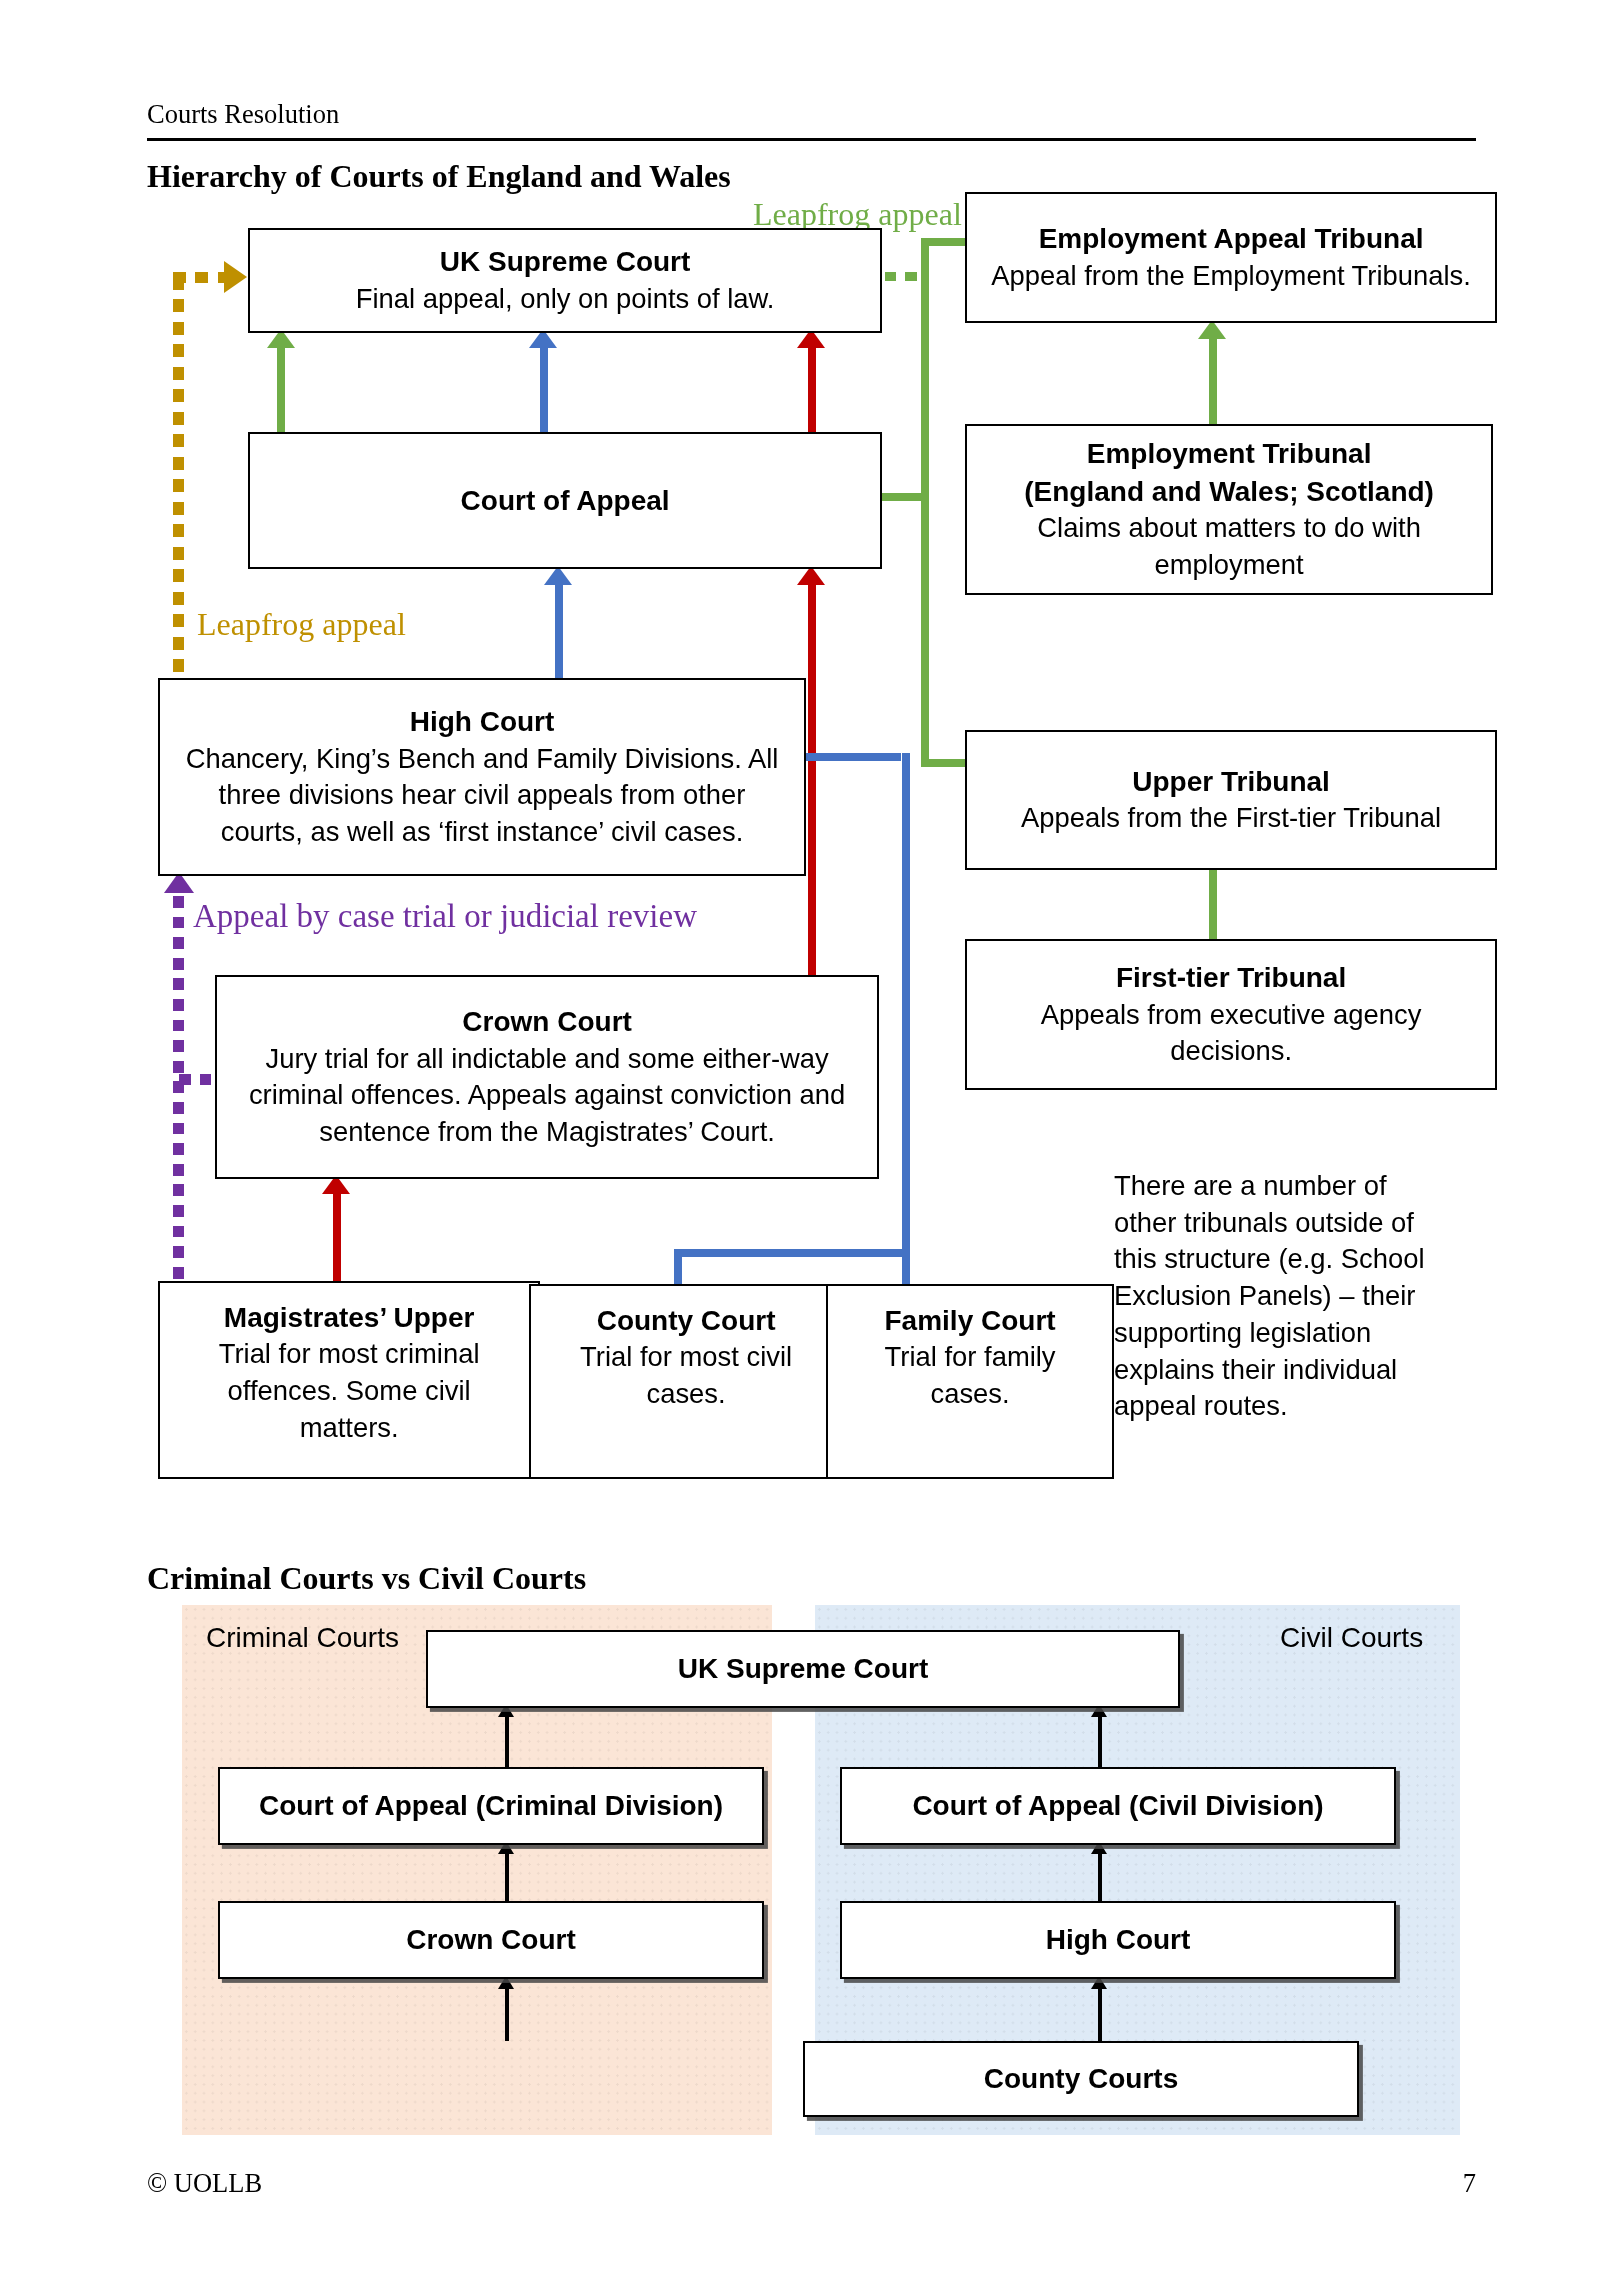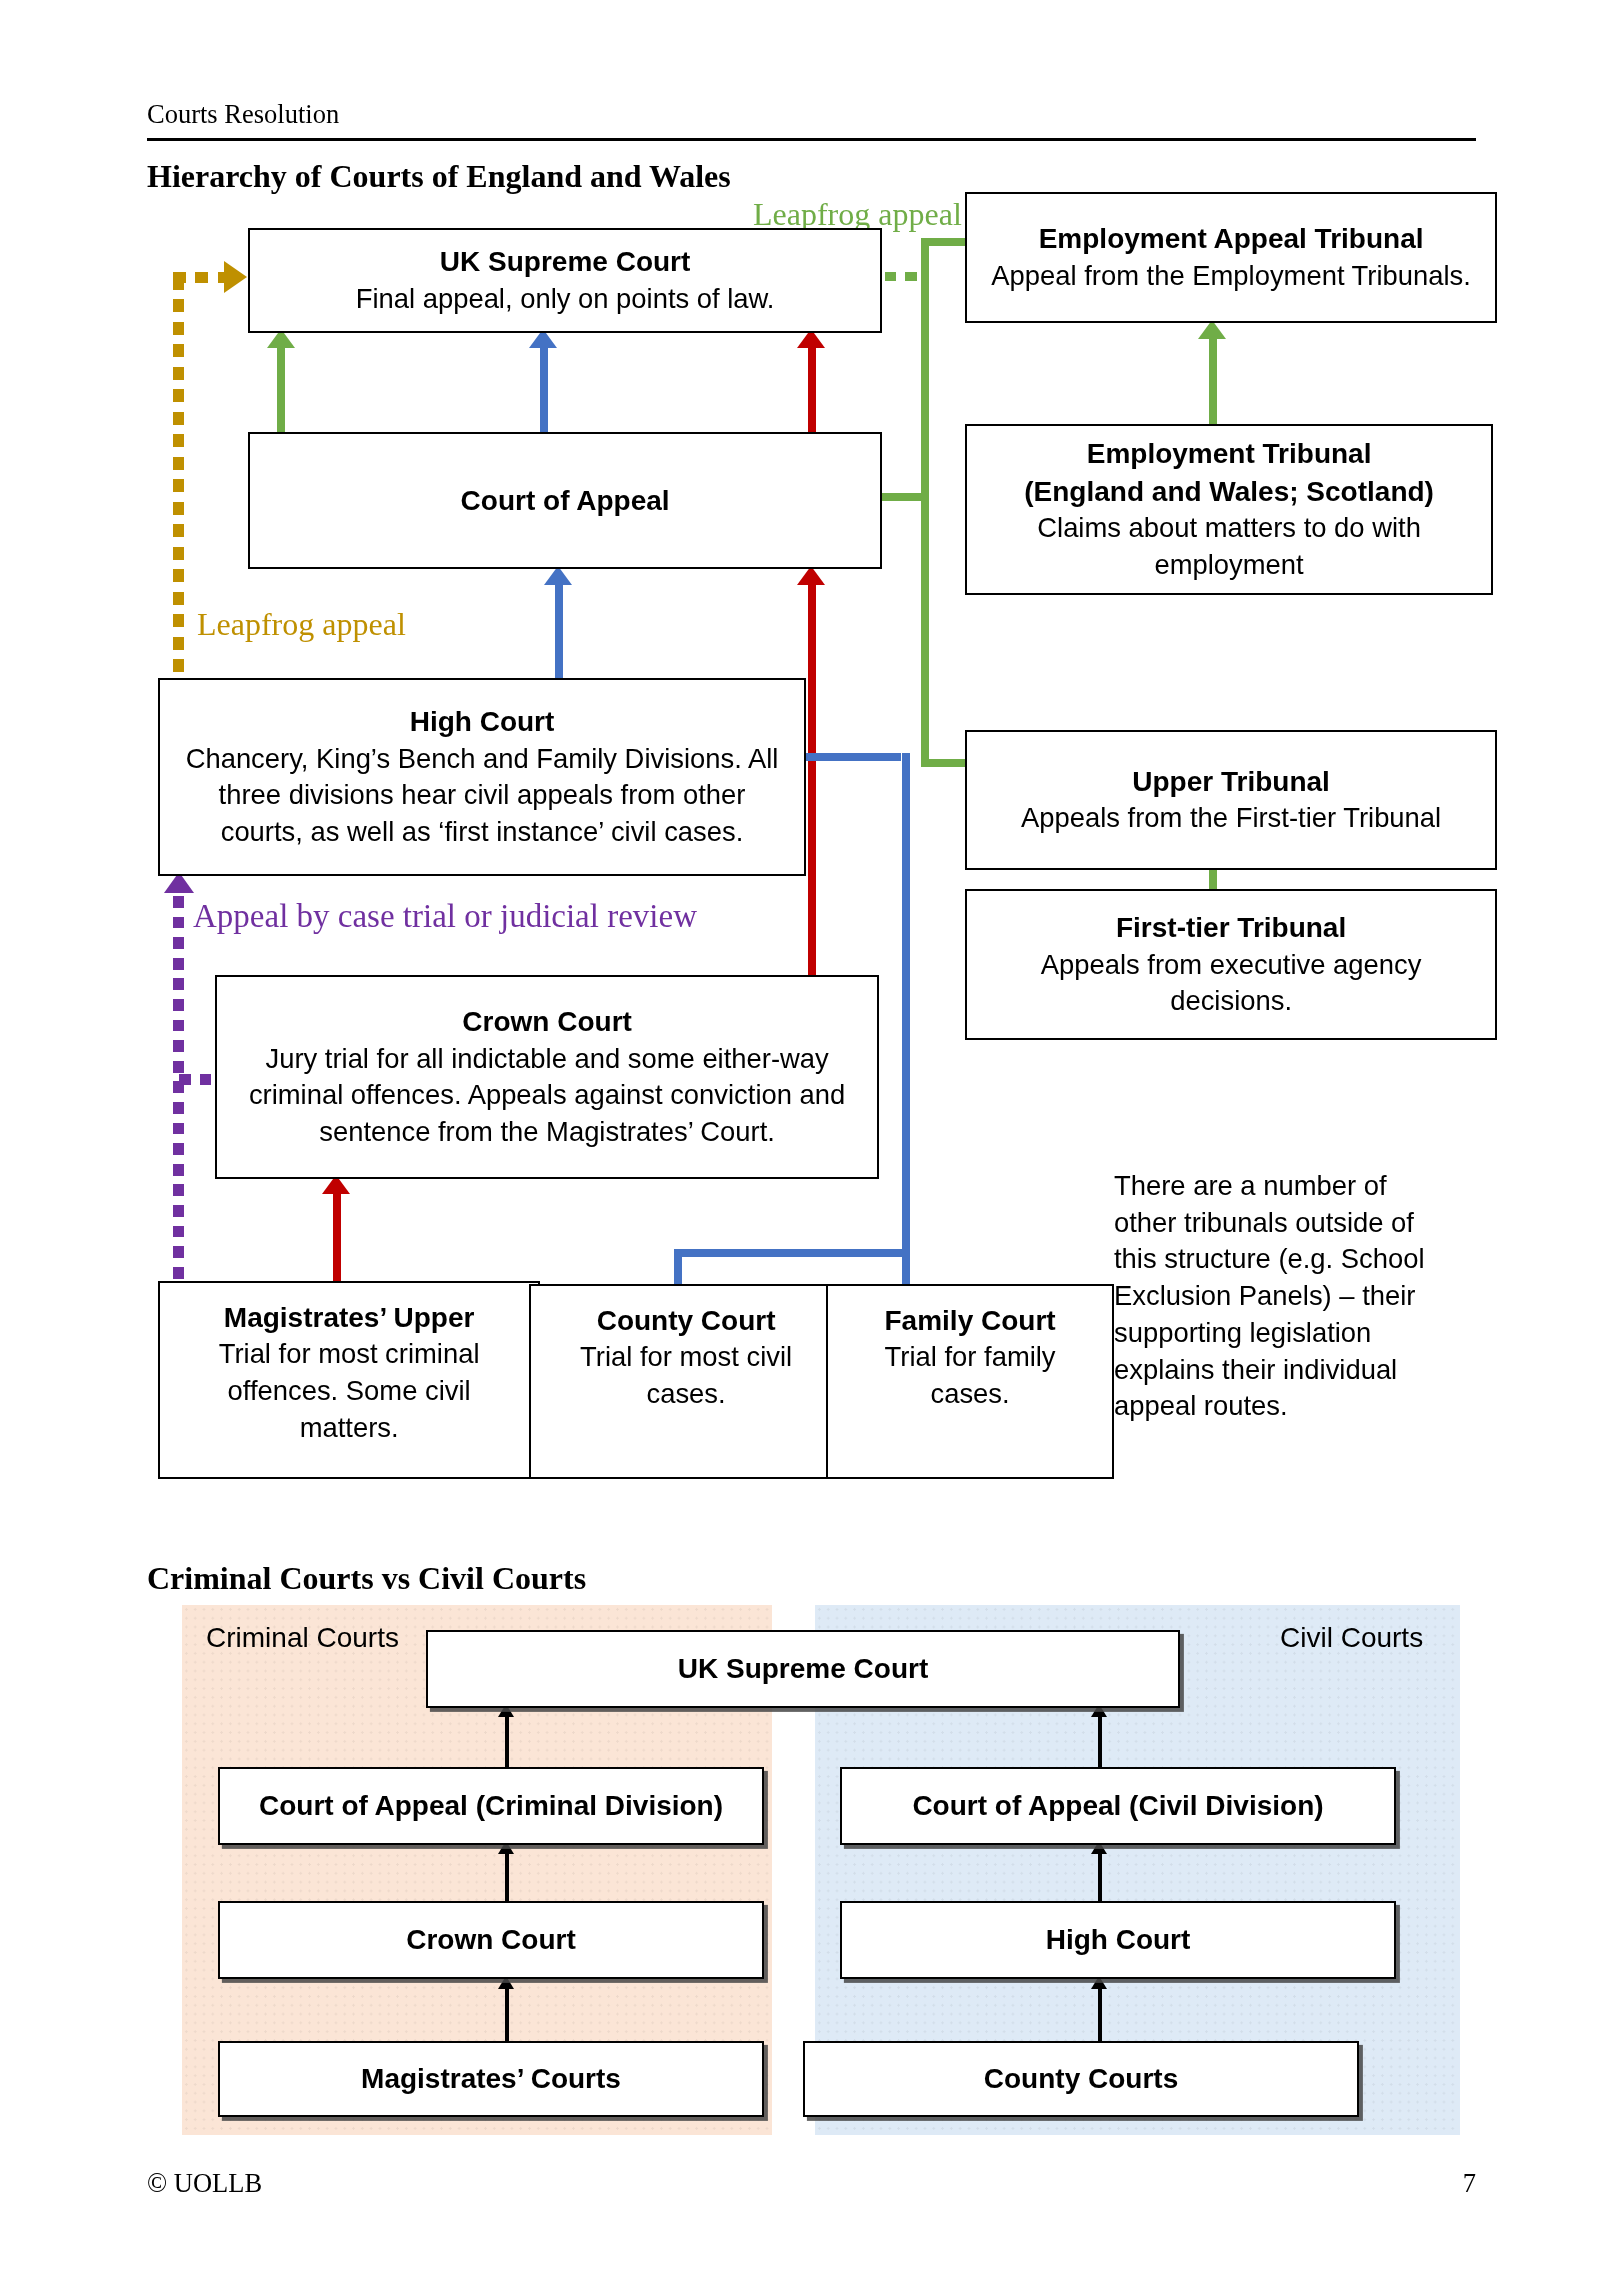--- a/index.html
+++ b/index.html
@@ -136,21 +136,21 @@
   <div class="hbox" style="left:965px;top:699px;width:489px;height:136px;padding:0 19.6px;margin-top:31px;">
     <div class="bt">Upper Tribunal</div>
     <div class="bb">Appeals from the First-tier Tribunal</div>
   </div>
 
   <div class="hbox" style="left:215px;top:975px;width:625px;height:200px;padding:0 17.6px;">
     <div class="bt">Crown Court</div>
     <div class="bb">Jury trial for all indictable and some either-way criminal offences. Appeals against conviction and sentence from the Magistrates’ Court.</div>
   </div>
 
-  <div class="hbox" style="left:965px;top:889px;width:489px;height:147px;padding:0 19.6px;">
+  <div class="hbox" style="left:965px;top:939px;width:489px;height:147px;padding:0 19.6px;">
     <div class="bt">First-tier Tribunal</div>
     <div class="bb">Appeals from executive agency decisions.</div>
   </div>
 
   <div class="hbox top" style="left:158px;top:1281px;width:339px;height:178px;padding:15.7px 19.6px 0;">
     <div class="bt">Magistrates’ Upper</div>
     <div class="bb">Trial for most criminal offences. Some civil matters.</div>
   </div>
 
   <div class="hbox top" style="left:529px;top:1284px;width:271px;height:175px;padding:15.7px 19.6px 0;">
@@ -188,20 +188,19 @@
   <div class="vline solid-black" style="left:1098px;top:1988px;width:3.9px;height:53px;"></div>
 
   <div class="cbox" style="left:426px;top:1630px;width:750px;height:74px;">UK Supreme Court</div>
 
   <div class="cbox" style="left:218px;top:1767px;width:542px;height:74px;">Court of Appeal (Criminal Division)</div>
   <div class="cbox" style="left:840px;top:1767px;width:552px;height:74px;">Court of Appeal (Civil Division)</div>
 
   <div class="cbox" style="left:218px;top:1901px;width:542px;height:74px;">Crown Court</div>
   <div class="cbox" style="left:840px;top:1901px;width:552px;height:74px;">High Court</div>
 
-  <div class="cbox" style="left:218px;top:2041px;width:542px;height:72px;">Magistrates’ Courts</div>
   <div class="cbox" style="left:803px;top:2041px;width:552px;height:72px;">County Courts</div>
 
   <div class="abs serif" style="left:147px;top:2168px;font-size:26.5px;">© UOLLB</div>
   <div class="abs serif" style="left:1372px;top:2168px;width:104px;text-align:right;font-size:26.5px;">7</div>
 
 </div>
 
 
 </body></html>

